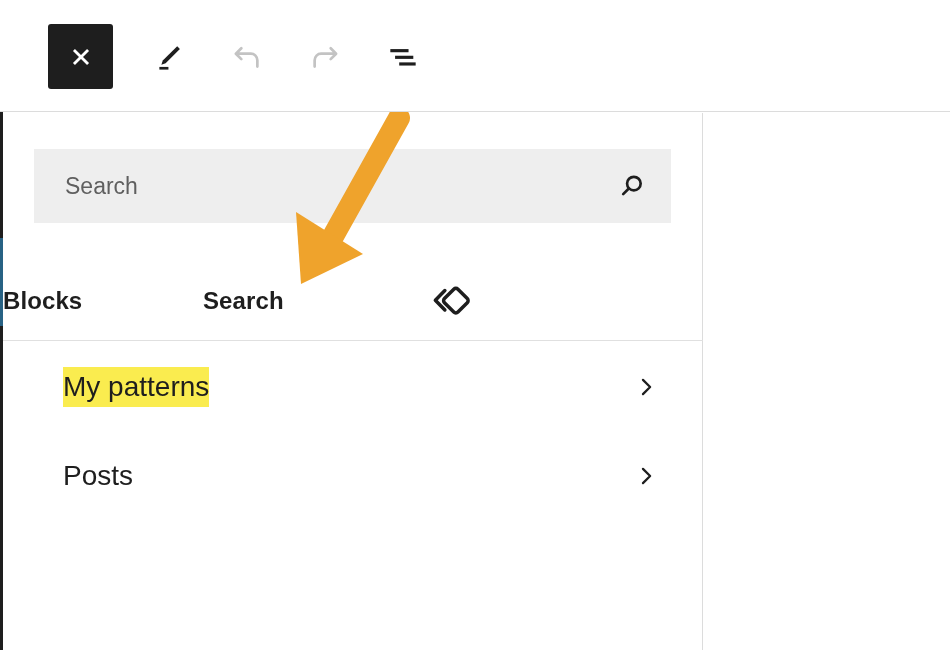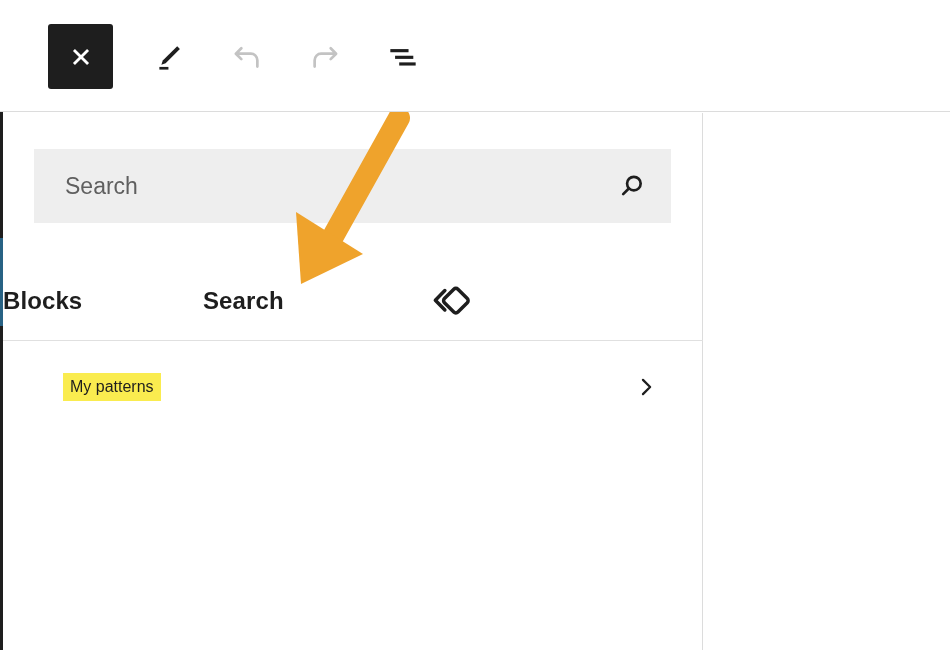--- a/index.html
+++ b/index.html
@@ -120,22 +120,22 @@
   .cat-row {
     position: relative;
     height: 89px;
     display: flex; align-items: center;
     padding: 0 44px 0 60px;
     cursor: pointer;
     background: transparent; border: none; width: 100%;
     font-family: "Liberation Sans", sans-serif;
   }
   .cat-label {
-    font-size: 16px; color: #1e1e1e; line-height: 1;
-    padding: 6px 7px;
+    font-size: 28px; color: #1e1e1e; line-height: 1;
+    padding: 6px 0;
   }
   .cat-label.hl { background: #faec4f; }
   .cat-spacer { flex: 1; }
   .chev { display: flex; align-items: center; justify-content: center; }
 
   
   .annot-arrow {
     position: absolute; left: 275px; top: 112px;
     width: 145px; height: 185px;
     pointer-events: none;
@@ -228,20 +228,29 @@
         <span class="cat-label hl">My patterns</span>
         <span class="cat-spacer"></span>
         <span class="chev">
           <svg width="26" height="26" viewBox="0 0 24 24">
             <path d="M9.2 5.4 L15.8 12 L9.2 18.6" stroke="#1e1e1e" stroke-width="2.1" fill="none" stroke-linecap="round" stroke-linejoin="round"></path>
           </svg>
         </span>
       </button>
 
 
+      <button class="cat-row">
+        <span class="cat-label">Posts</span>
+        <span class="cat-spacer"></span>
+        <span class="chev">
+          <svg width="26" height="26" viewBox="0 0 24 24">
+            <path d="M9.2 5.4 L15.8 12 L9.2 18.6" stroke="#1e1e1e" stroke-width="2.1" fill="none" stroke-linecap="round" stroke-linejoin="round"></path>
+          </svg>
+        </span>
+      </button>
 
     </div>
   </div>
 
   <div class="annot-arrow">
     <svg width="145" height="185" viewBox="0 0 145 185">
       <g>
         <path d="M124 6 L56 128" stroke="#efa32c" stroke-width="22" stroke-linecap="round" fill="none"></path>
         <path d="M26 172 L21 100 L88 142 Z" fill="#efa32c"></path>
       </g>

